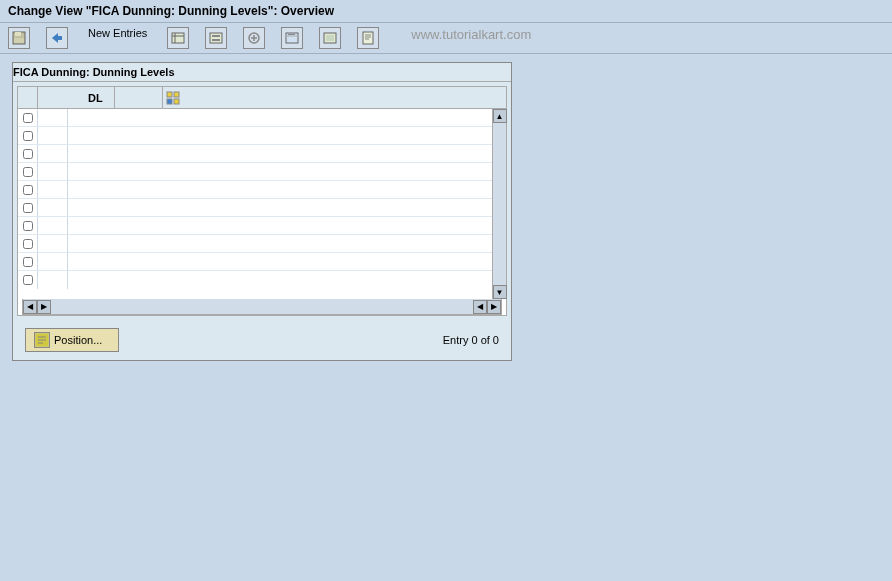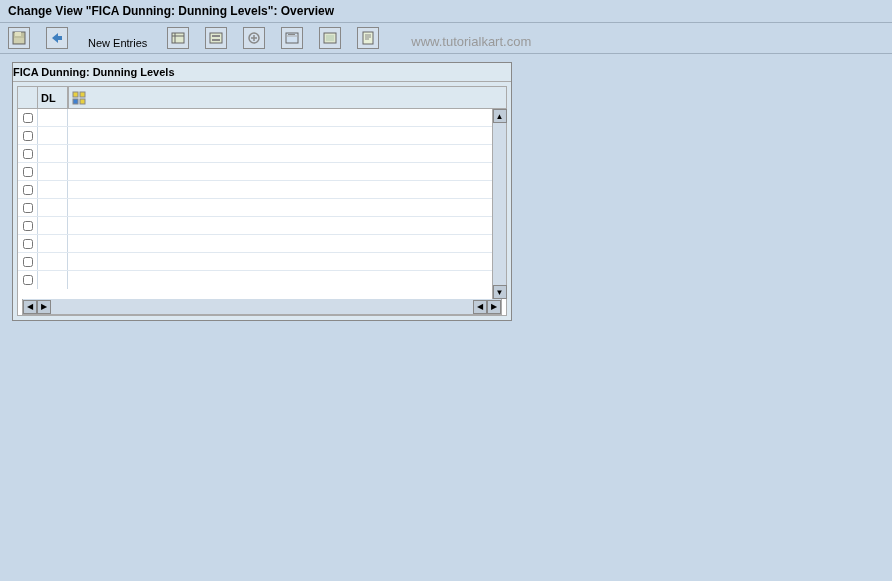--- a/index.html
+++ b/index.html
@@ -20,21 +20,21 @@
       font-weight: bold;
       font-size: 12px;
       color: #000;
     }
 
     
     .toolbar {
       background-color: #c8d8e8;
       padding: 4px 8px;
       display: flex;
-      align-items: flex-end;
+      align-items: flex-start;
       gap: 16px;
       border-bottom: 1px solid #a0b0c0;
     }
 
     .toolbar-btn {
       width: 22px;
       height: 22px;
       border: 1px solid #888;
       background: #d4e0ec;
       cursor: pointer;
@@ -108,20 +108,21 @@
       border: 1px solid #aaa;
       position: relative;
     }
 
     .table-header {
       display: flex;
       align-items: center;
       background: #dce8f0;
       border-bottom: 1px solid #aaa;
       height: 22px;
+      gap: 47px;
     }
 
     .table-header-checkbox-col {
       width: 20px;
       min-width: 20px;
       border-right: 1px solid #aaa;
       height: 100%;
       display: flex;
       align-items: center;
       justify-content: center;
@@ -484,15 +485,29 @@
       <div class="hscroll-container">
         <div class="hscroll-arrow">◀</div>
         <div class="hscroll-arrow">▶</div>
         <div class="hscroll-track"></div>
         <div class="hscroll-arrow">◀</div>
         <div class="hscroll-arrow">▶</div>
       </div>
 
     </div>
 
+    <div class="bottom-bar">
+      <button class="position-btn">
+        <div class="position-btn-icon">
+          <svg width="12" height="12" viewBox="0 0 12 12">
+            <rect x="0" y="0" width="12" height="12" fill="#d0c840"></rect>
+            <line x1="2" y1="3" x2="10" y2="3" stroke="#888" stroke-width="1"></line>
+            <line x1="2" y1="6" x2="10" y2="6" stroke="#888" stroke-width="1"></line>
+            <line x1="2" y1="9" x2="7" y2="9" stroke="#888" stroke-width="1"></line>
+          </svg>
+        </div>
+        <span>Position...</span>
+      </button>
+      <span class="entry-count">Entry 0 of 0</span>
+    </div>
 
   </div>
 </div>
 
 </body></html>

